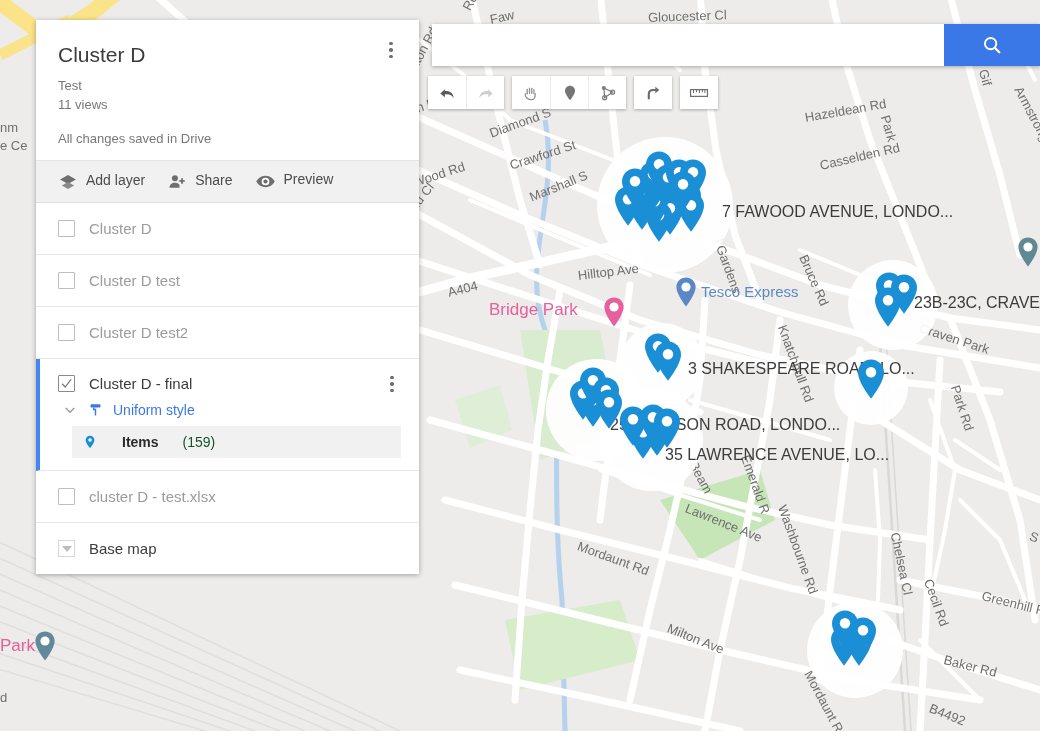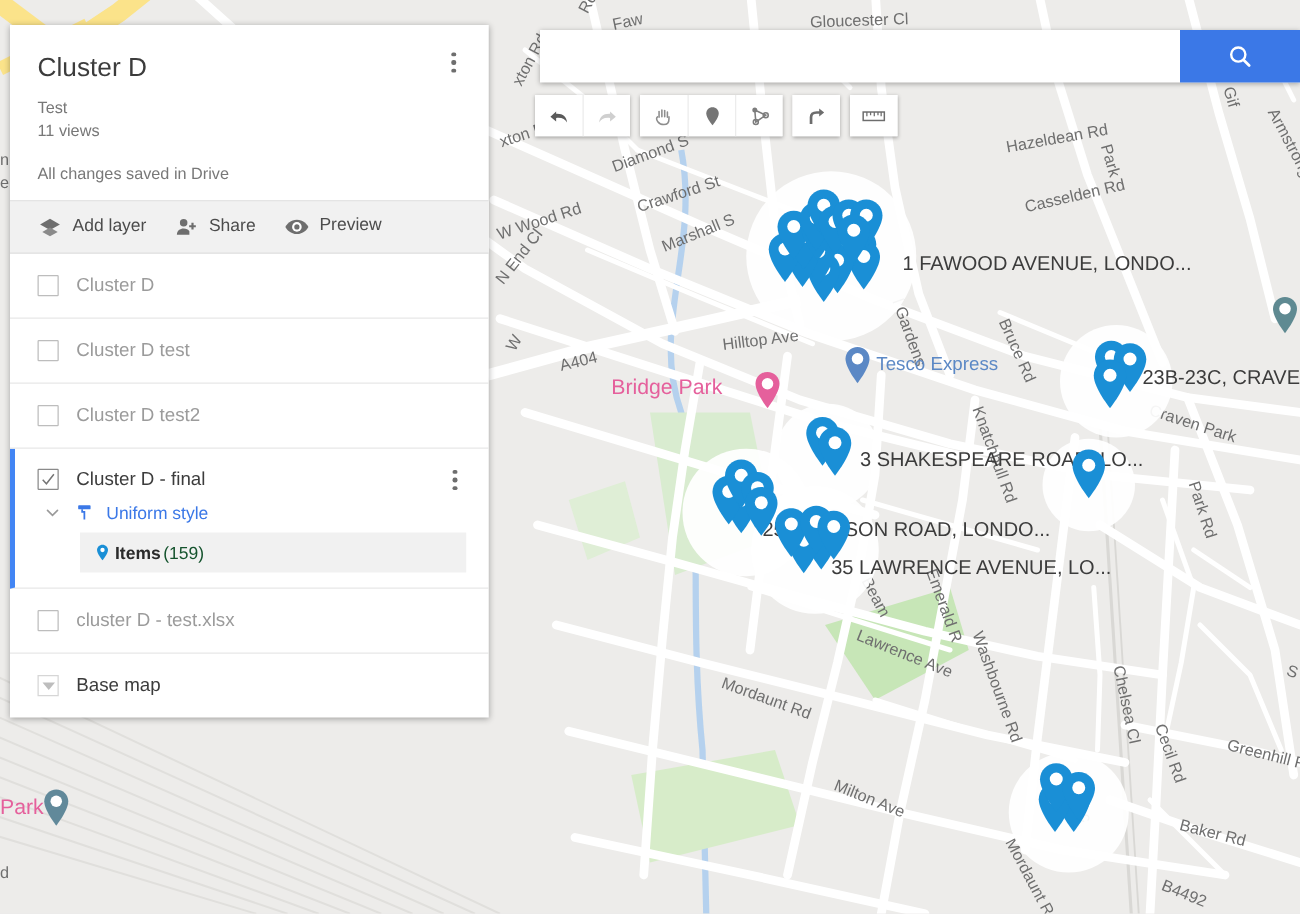--- a/index.html
+++ b/index.html
@@ -48,21 +48,21 @@
   #toolbar{position:absolute;left:428px;top:76px;display:flex;align-items:flex-start;}
   .tgroup{display:flex;background:#fff;box-shadow:0 1px 3px rgba(0,0,0,.3);margin-right:8px;}
   .tbtn{
     width:38px;height:33px;display:flex;align-items:center;justify-content:center;
     cursor:pointer;background:#fff;border:0;padding:0;
   }
   .tbtn + .tbtn{border-left:1px solid #ececec;}
 
   
   #panel{
-    position:absolute;left:8px;top:20px;width:383px;
+    position:absolute;left:36px;top:20px;width:383px;
     background:#fff;box-shadow:0 1px 5px rgba(0,0,0,.32);
     font-family:"Liberation Sans",sans-serif;
   }
   #panel-head{padding:22px 22px 14px 22px;position:relative;}
   #map-title{font-size:21px;color:#3c3c3c;line-height:26px;margin:0 0 8px 0;font-weight:400;}
   .sub{font-size:13px;color:#787878;line-height:19px;}
   #saved-status{font-size:13px;color:#787878;margin-top:17px;}
   #panel-menu{position:absolute;right:14px;top:16px;width:28px;height:28px;
     display:flex;align-items:center;justify-content:center;cursor:pointer;}
   .dots{display:flex;flex-direction:column;gap:3px;align-items:center;}
@@ -85,21 +85,21 @@
   .cbox.checked{border-color:#8a8a8a;}
 
   #active-layer{border-bottom:1px solid #e8e8e8;border-left:4px solid #4285f4;padding:0;}
   #active-layer-row{display:flex;align-items:center;gap:14px;padding:16px 28px 4px 18px;position:relative;cursor:pointer;}
   #active-layer-row .name{font-size:15px;color:#3c3c3c;}
   #layer-menu{position:absolute;right:14px;top:12px;width:26px;height:26px;
     display:flex;align-items:center;justify-content:center;cursor:pointer;}
   #style-row{display:flex;align-items:center;gap:9px;padding:5px 22px 5px 22px;cursor:pointer;}
   #style-row .stxt{font-size:14px;color:#3b78e7;}
   #items-row{
-    margin:3px 18px 12px 52px;background:#f1f1f1;padding:8px 10px;display:flex;align-items:center;gap:2px;cursor:pointer;
+    margin:3px 18px 12px 32px;background:#f1f1f1;padding:8px 10px;display:flex;align-items:center;gap:24px;cursor:pointer;
   }
   #items-row .itxt{font-size:14px;color:#2b2b2b;font-weight:bold;}
   #items-row .icount{font-size:14px;color:#14532d;}
 
   #basemap-row{padding:17px 22px;display:flex;align-items:center;gap:14px;cursor:pointer;}
   #basemap-row .name{font-size:15px;color:#3c3c3c;}
   .tri{width:0;height:0;border-left:5px solid transparent;border-right:5px solid transparent;
        border-top:6px solid #bdbdbd;}
   .tribox{width:15px;height:15px;border:1px solid #d6d6d6;display:flex;align-items:center;justify-content:center;flex:none;}
 </style>
@@ -500,21 +500,21 @@
       </div>
       <div class="pin" style="left: 847.573px; top: 616.499px; z-index: 13;">
         <svg width="30" height="42" viewBox="0 0 30 42">
           <path d="M15 1.5 C7.8 1.5 2 7.3 2 14.4 C2 24.4 15 40.5 15 40.5 C15 40.5 28 24.4 28 14.4 C28 7.3 22.2 1.5 15 1.5 Z" fill="#1a8fd6"></path>
           <circle cx="15" cy="14.2" r="5.2" fill="#ffffff"></circle>
         </svg>
       </div>
     </div>
 
   <div id="marker-labels">
-      <div class="maplabel addr" style="left: 722px; top: 203px; transform-origin: left center;">1 FAWOOD AVENUE, LONDO...</div>
+      <div class="maplabel addr" style="left: 722px; top: 203px; transform-origin: left center;">7 FAWOOD AVENUE, LONDO...</div>
       <div class="maplabel addr" style="left: 914px; top: 294px; transform-origin: left center;">23B-23C, CRAVEN</div>
       <div class="maplabel addr" style="left: 688px; top: 360px; transform-origin: left center;">3 SHAKESPEARE ROAD, LO...</div>
       <div class="maplabel addr" style="left: 610px; top: 416px; transform-origin: left center;">25 JOHNSON ROAD, LONDO...</div>
       <div class="maplabel addr" style="left: 665px; top: 446px; transform-origin: left center;">35 LAWRENCE AVENUE, LO...</div>
     </div>
 </div>
 
 <div id="searchbar">
   <input id="search-input" type="text" value="" placeholder="" style="">
   <button id="search-button">

